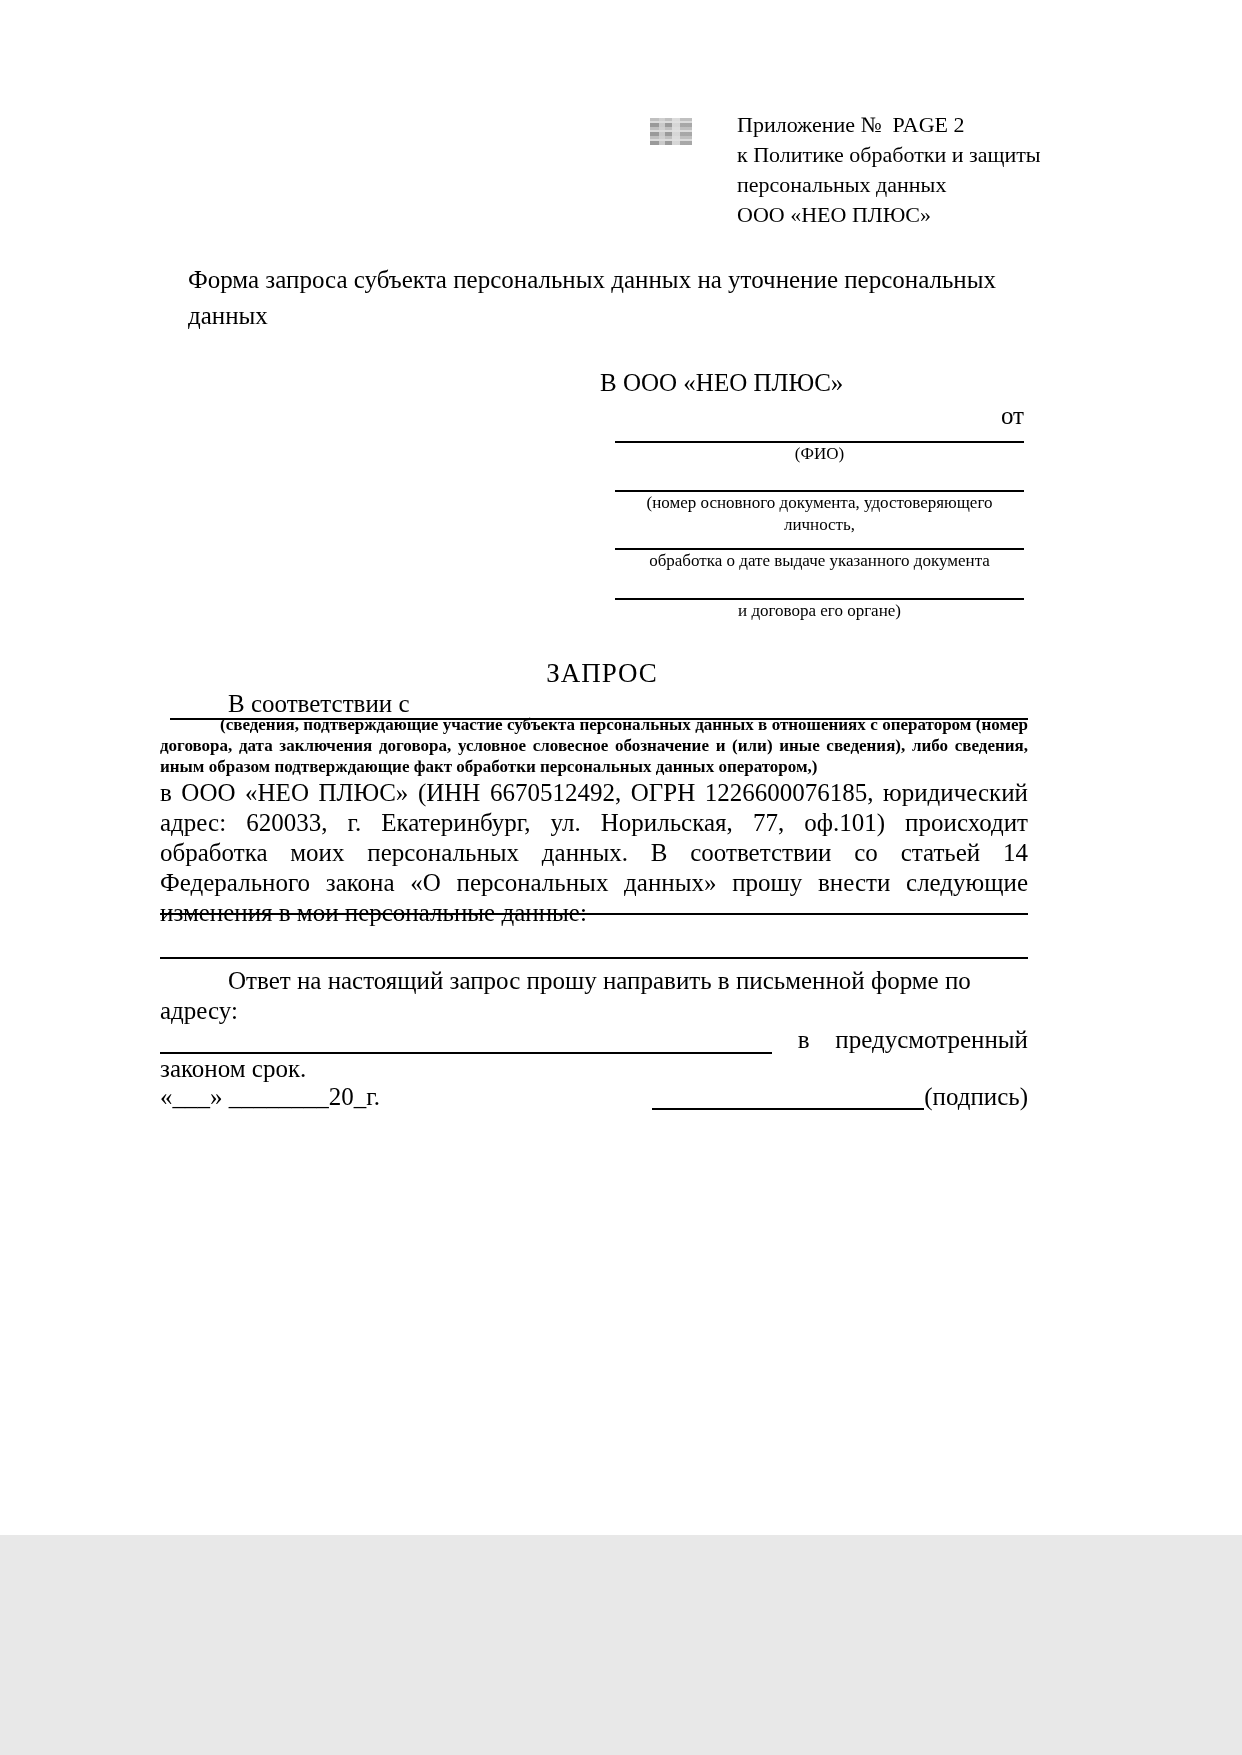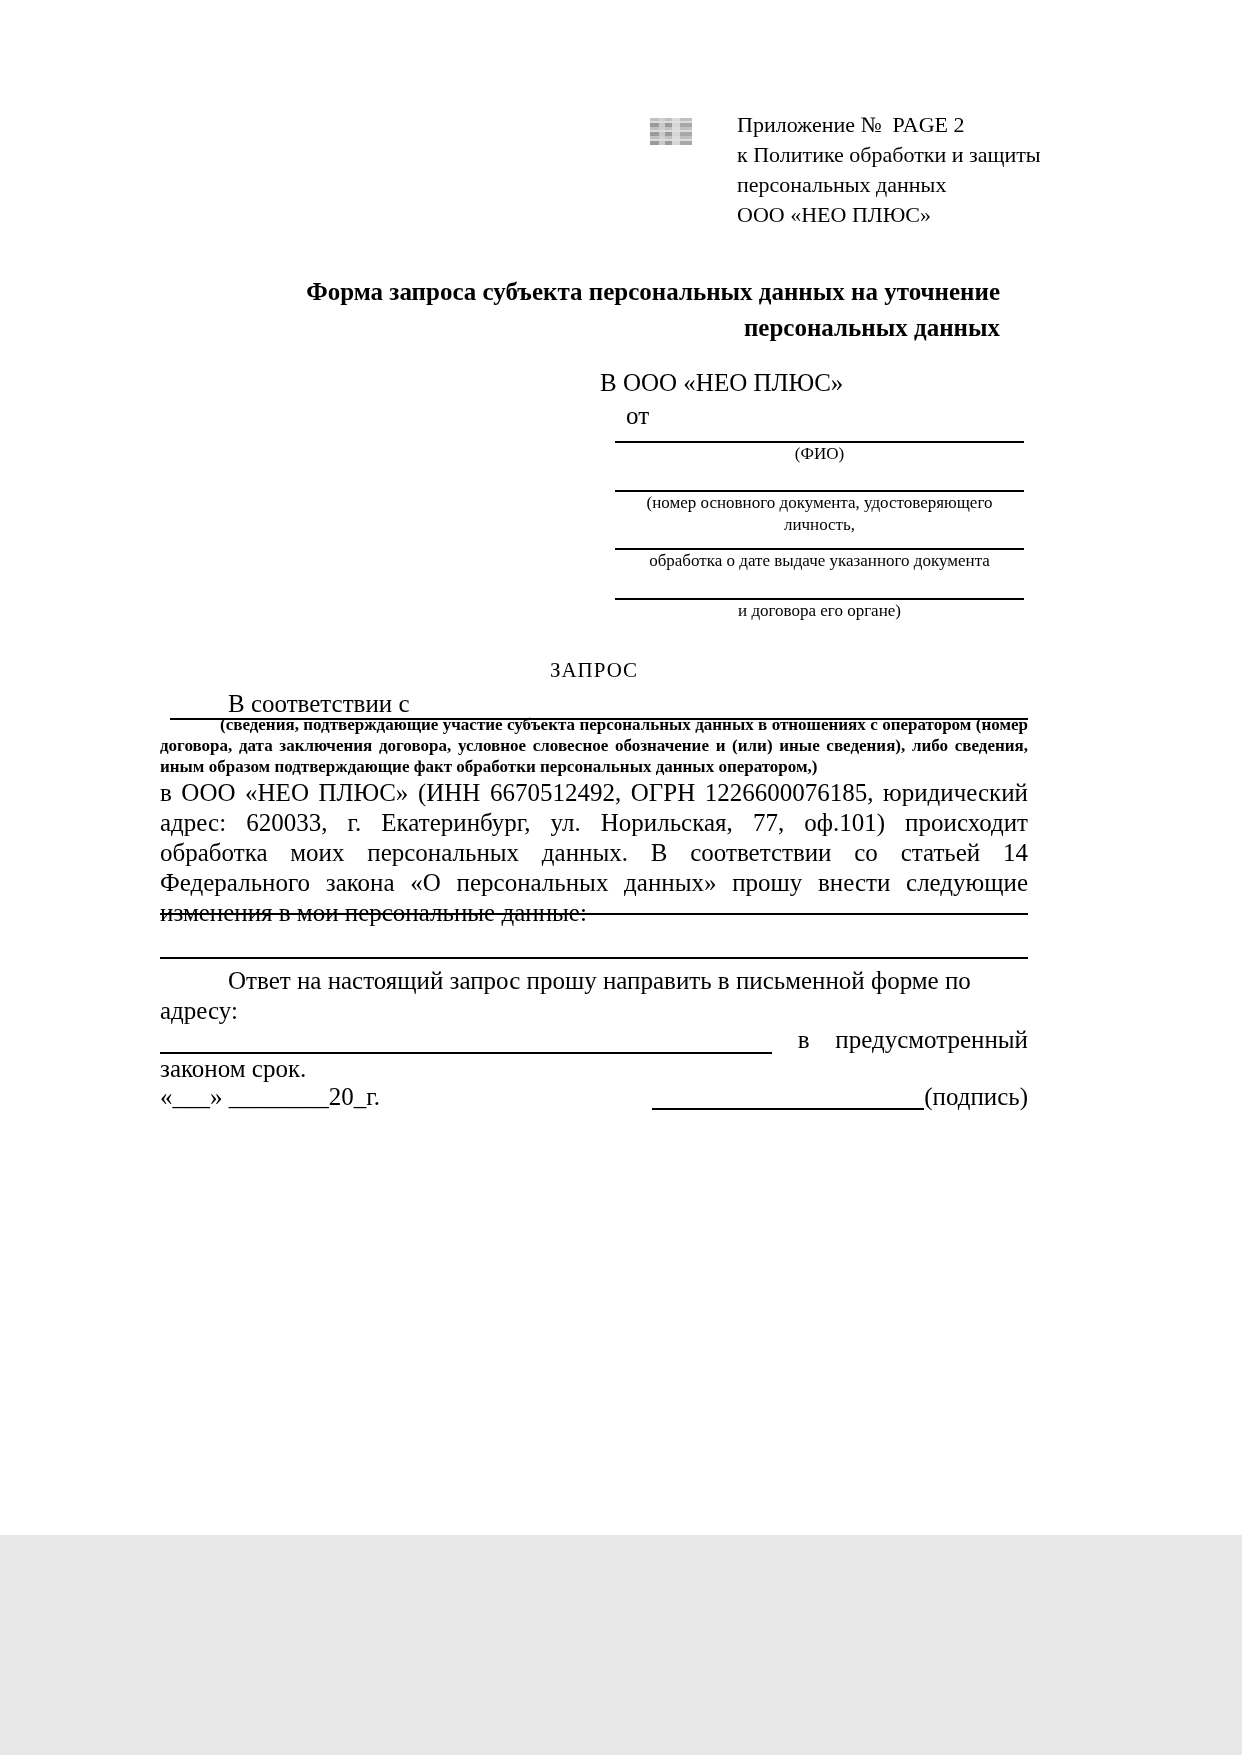--- a/index.html
+++ b/index.html
@@ -21,39 +21,39 @@
     background:
       repeating-linear-gradient(90deg, rgba(150,150,150,.85) 0 9px, rgba(210,210,210,.85) 9px 15px, rgba(120,120,120,.85) 15px 22px, rgba(225,225,225,.85) 22px 30px, rgba(170,170,170,.85) 30px 42px),
       repeating-linear-gradient(0deg, #9a9a9a 0 4px, #dcdcdc 4px 6px, #c0c0c0 6px 9px);
     background-blend-mode: lighten;
   }
 
   .header-block { left: 737px; top: 110px; width: 320px; font-size: 22px; line-height: 30px; }
   .hdr-line { white-space: pre; }
 
   .title {
-    left: 160px; top: 274px; width: 868px;
-    text-align: right; font-weight: bold; font-size: 25px; line-height: 36px;
+    left: 160px; top: 262px; width: 868px;
+    text-align: left; font-weight: normal; font-size: 25px; line-height: 36px;
   }
   .title-inner { max-width: 812px; margin: 0 auto; }
 
   .addressee { left: 600px; top: 368px; width: 424px; font-size: 25px; line-height: 30px; }
-  .addr-from { margin-left: 26px; margin-top: 3px; }
+  .addr-from { margin-left: 38px; margin-top: 3px; text-align: right; }
   .blank { border-bottom: 2px solid #000; }
   .addr-blank { margin-left: 15px; }
   .addr-blank.b1 { height: 10px; }
   .addr-blank.b2 { height: 25px; }
   .addr-blank.b3 { height: 34px; }
   .addr-blank.b4 { height: 26px; }
   .addr-caption {
     margin-left: 15px; text-align: center;
     font-size: 17px; line-height: 22px; height: 22px;
   }
 
-  .zapros { left: 160px; top: 658px; width: 868px; text-align: center; font-size: 21px; letter-spacing: 1px; }
+  .zapros { left: 168px; top: 658px; width: 868px; text-align: center; font-size: 27px; letter-spacing: 1px; }
 
   .intro { left: 160px; top: 690px; width: 868px; display: flex; font-size: 25px; line-height: 28px; flex-direction: column; }
   .intro-text { white-space: nowrap; padding-left: 68px; }
   .intro-blank { flex: 1; margin-left: 10px; margin-bottom: 3px; }
 
   .fine-print {
     left: 160px; top: 714px; width: 868px;
     font-size: 17px; line-height: 21px; text-align: justify; text-indent: 60px; font-weight: bold;
   }
 

